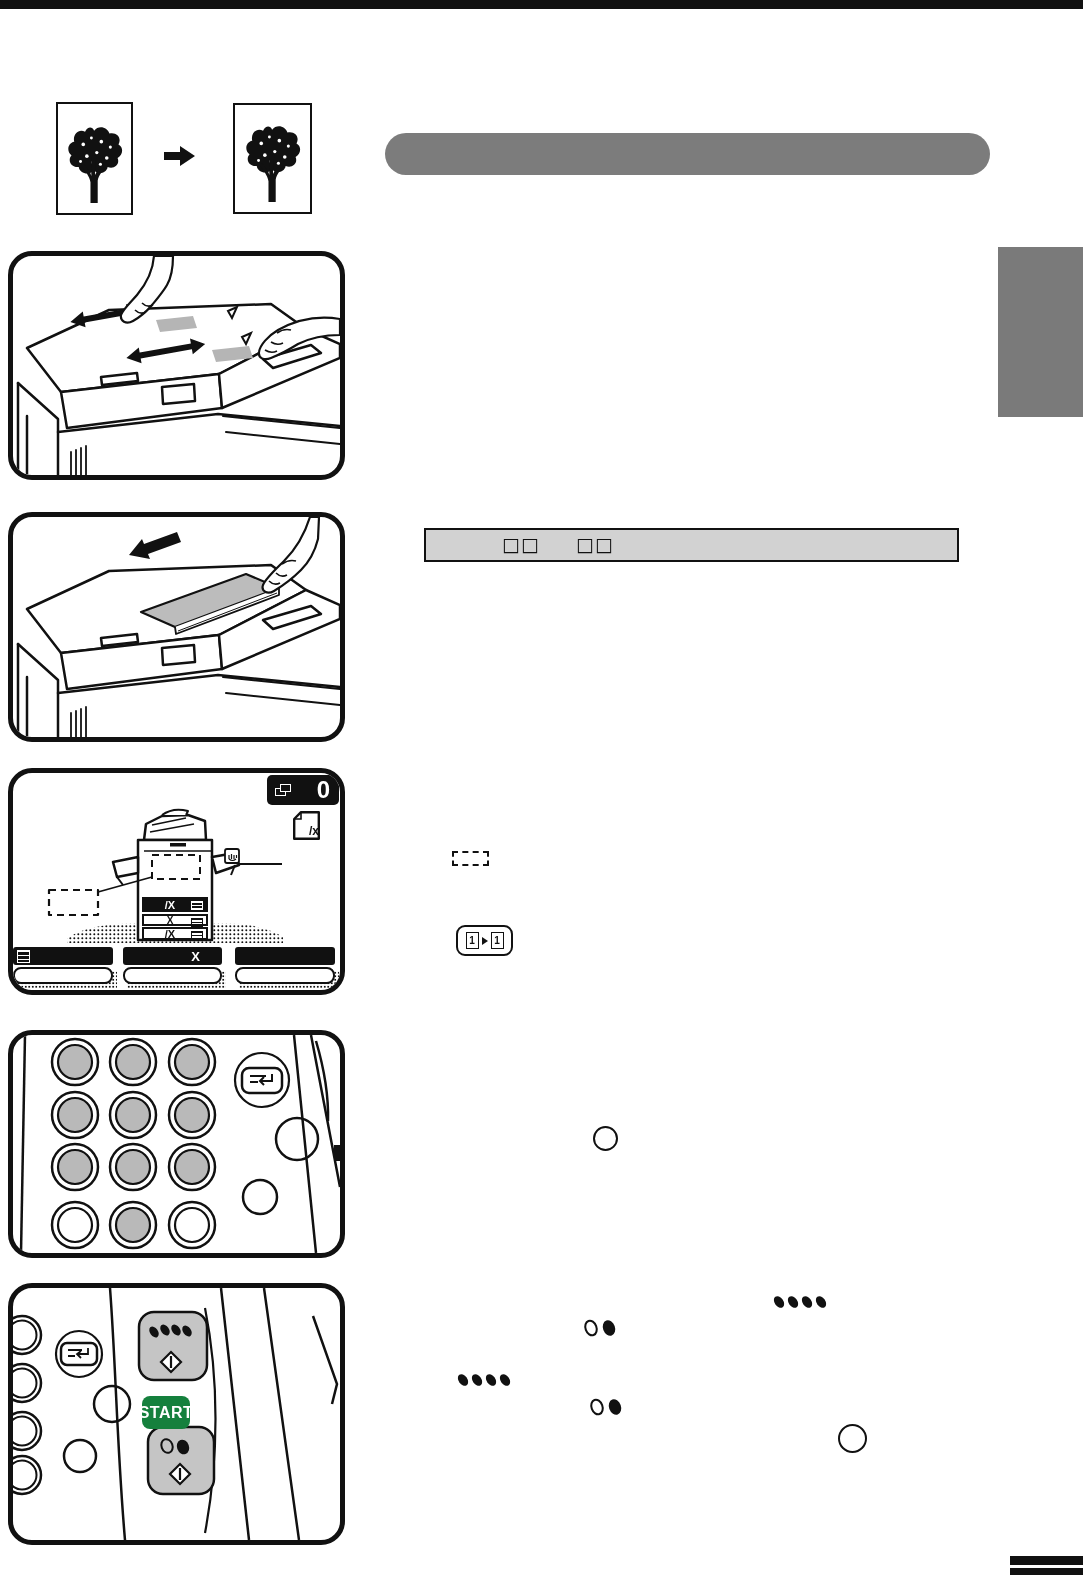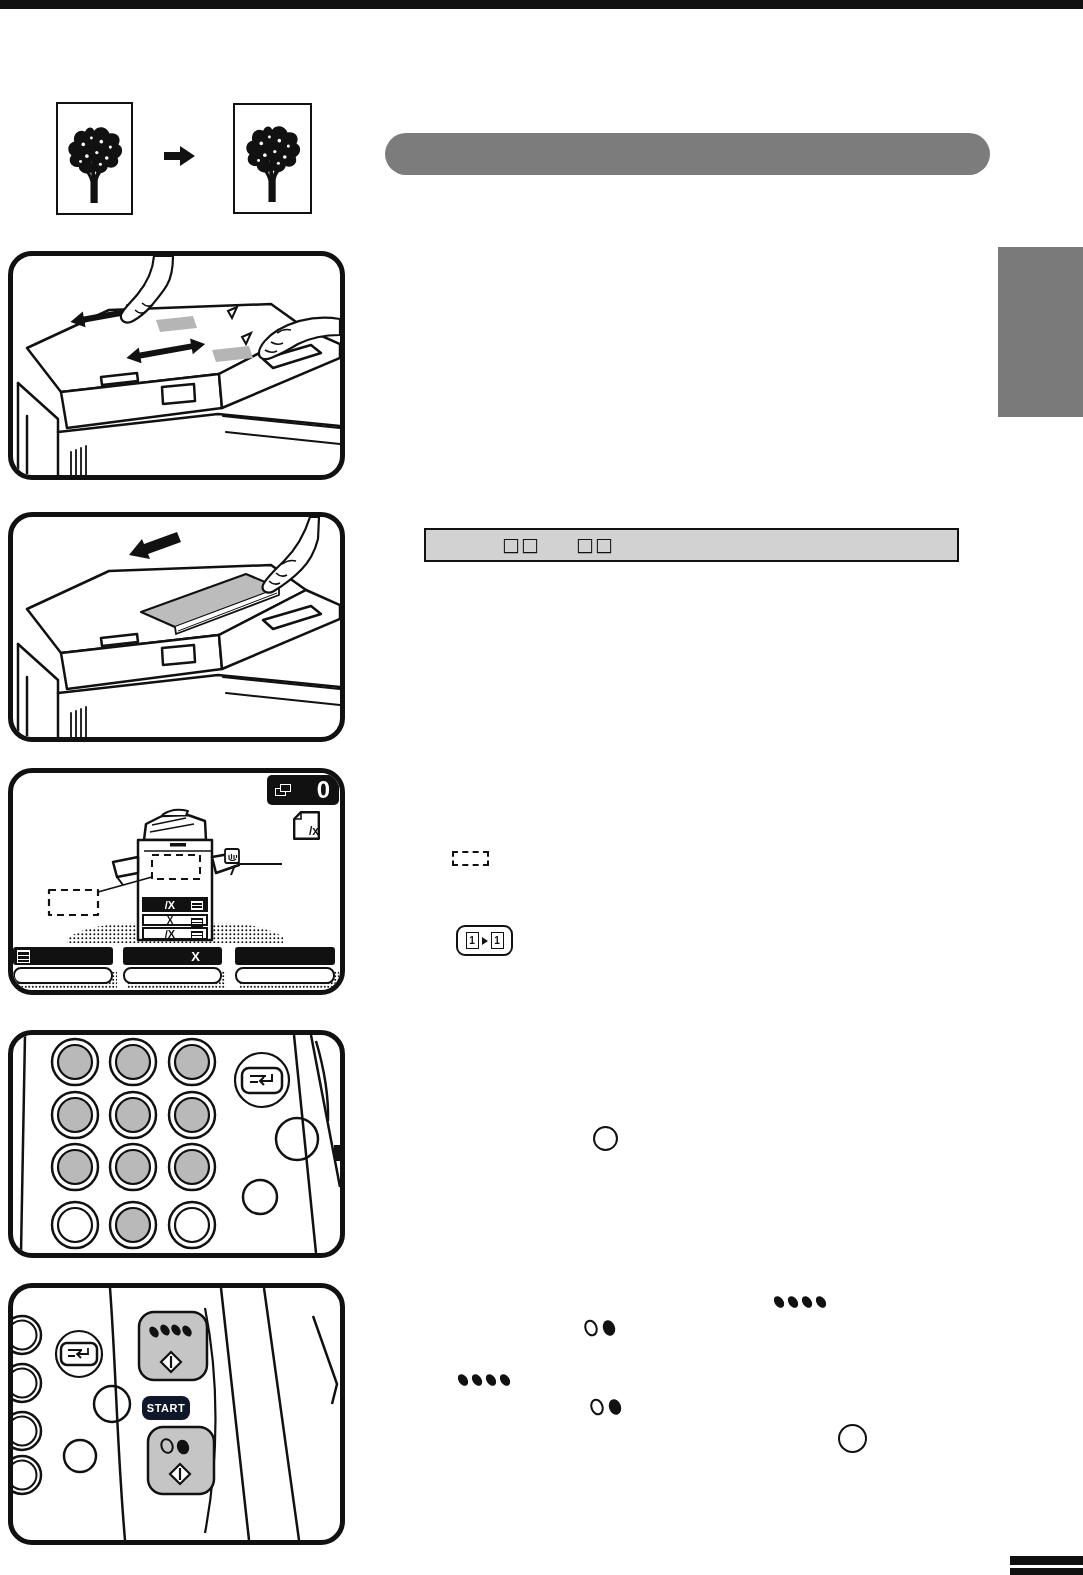--- a/index.html
+++ b/index.html
@@ -59,23 +59,23 @@
   .skbar { height:18px; background:#111; border-radius:3px; display:flex; align-items:center; color:#fff; }
   .skicon { width:11px; height:11px; border:1.5px solid #fff; margin-left:4px;
             background-image:repeating-linear-gradient(to bottom,#fff 0 1.5px, transparent 1.5px 4px); }
   .sklbl { margin-left:auto; padding-right:22px; font-weight:700; font-size:13px; }
   .skshadow { position:absolute; left:4px; top:24px; width:100%; height:17px;
               background-image:radial-gradient(#111 0.9px, transparent 1.1px); background-size:3.5px 3.5px; }
   .skbtn { position:absolute; left:0; top:20px; width:100%; height:17px; background:#fff;
            border:2.5px solid #111; border-radius:8px; box-sizing:border-box; }
 
   
-  .startpill { position:absolute; left:129px; top:108px; width:48px; height:24px; background:#0f172a;
+  .startpill { position:absolute; left:129px; top:108px; width:48px; height:33px; background:#15803d;
                border-radius:8px; color:#fff; display:flex; align-items:center; justify-content:center;
-               font-size:11px; font-weight:700; letter-spacing:.5px; }
+               font-size:16px; font-weight:700; letter-spacing:.5px; }
 
   
   .dashedbox { left:452px; top:851px; width:33px; height:11px; border:2px dashed #111; }
   .duplexkey { left:456px; top:925px; width:57px; height:31px; border:2.5px solid #111; border-radius:9px;
                display:flex; align-items:center; justify-content:center; gap:3px; box-sizing:border-box; background:#fff; }
   .dpage { width:13px; height:17px; border:1.8px solid #111; font-size:10px; font-weight:700;
            display:flex; align-items:center; justify-content:center; box-sizing:border-box; color:#111; }
   .darrow { width:0; height:0; border-left:6px solid #111; border-top:4px solid transparent; border-bottom:4px solid transparent; }
   .circleicon { border-radius:50%; border:2.4px solid #111; box-sizing:border-box; background:#fff; }
   .circle1 { left:593px; top:1126px; width:25px; height:25px; }

